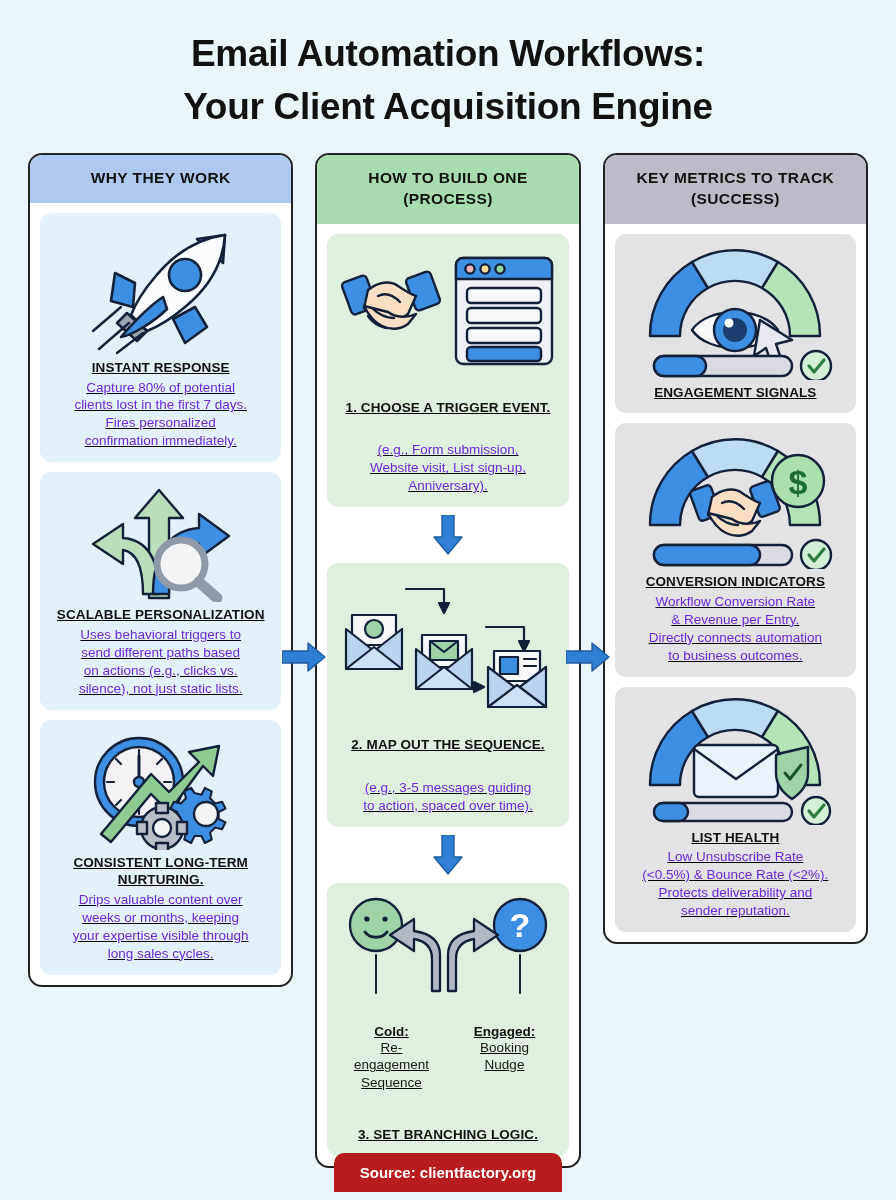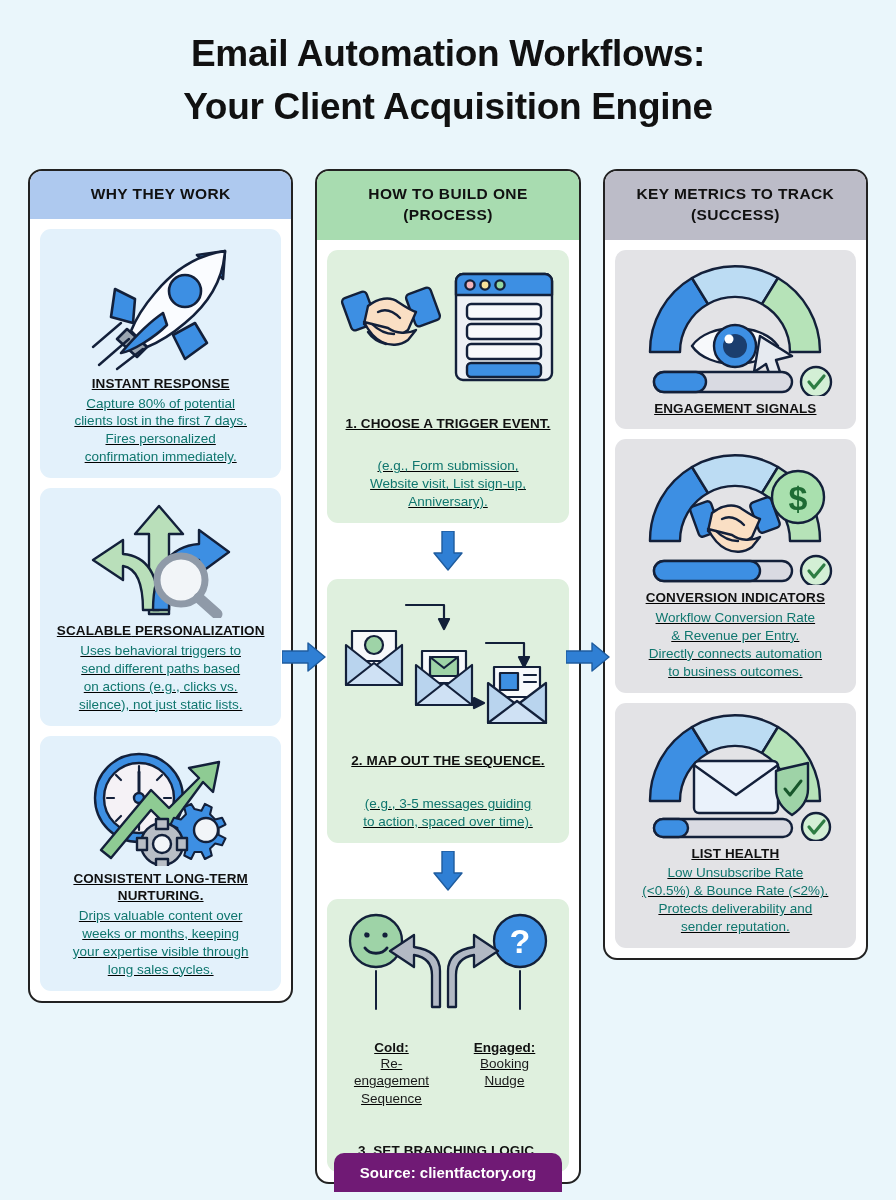--- a/index.html
+++ b/index.html
@@ -20,21 +20,21 @@
     line-height: 1.42;
     letter-spacing: -0.3px;
     color: #111;
   }
   .title .l2 { display: block; }
 
   
   .columns {
     display: flex;
     gap: 22px;
-    margin-top: 36px;
+    margin-top: 20px;
     align-items: flex-start;
   }
   .column {
     flex: 1 1 0;
     border: 2px solid #222;
     border-radius: 14px;
     background: #ffffff;
     overflow: hidden;
     display: flex;
     flex-direction: column;
@@ -69,21 +69,21 @@
     font-weight: bold;
     text-align: center;
     color: #111;
     line-height: 1.3;
     letter-spacing: 0.1px;
     margin-top: 4px;
   }
   .card-body {
     font-size: 13.5px;
     text-align: center;
-    color: #0f766e;
+    color: #6d28d9;
     line-height: 1.33;
     margin-top: 2px;
   }
   .card-body .ln { display: block; }
 
   
   .c1 .col-header { background: #aec9ef; }
   .c1 .card       { background: #e3f1fb; }
   .c2 .col-header { background: #a8dcb0; }
   .c2 .card       { background: #dff0de; gap: 23px; }
@@ -119,21 +119,21 @@
   .branch-col .b-sub .ln { display: block; }
   .step3 { margin-top: 12px; }
 
   
   .footer {
     position: absolute;
     left: 0; right: 0; bottom: 8px;
     display: flex; justify-content: center;
   }
   .source-badge {
-    background: #701a75;
+    background: #b91c1c;
     color: #ffffff;
     font-size: 15px;
     font-weight: bold;
     padding: 11px 26px;
     border-radius: 10px 10px 0 0;
   }
 </style>
 </head>
 <body>
 

